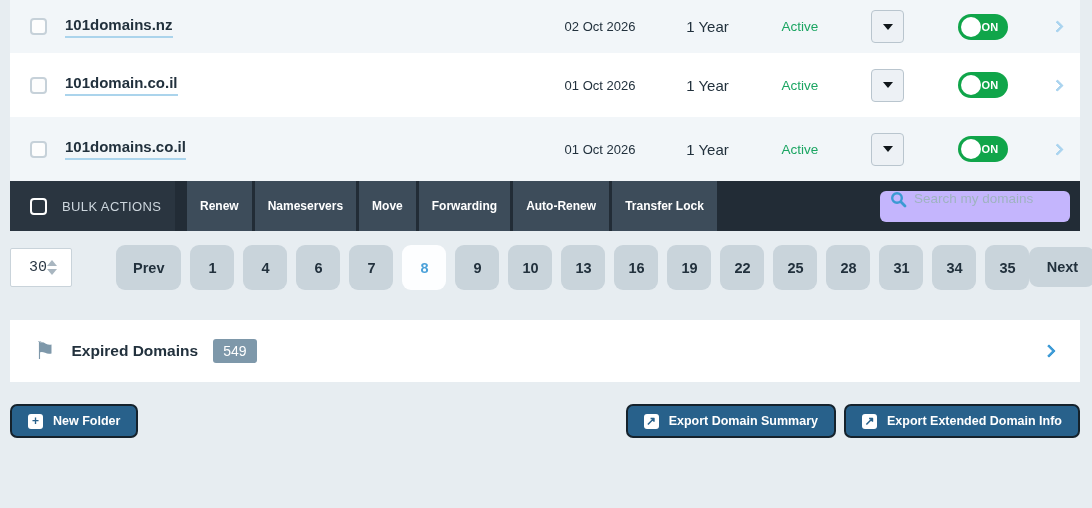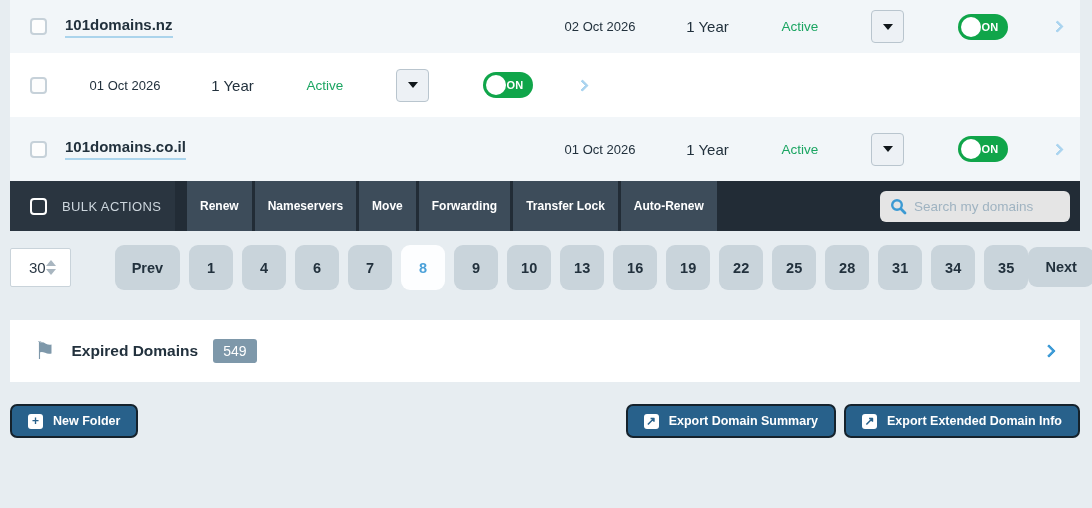--- a/index.html
+++ b/index.html
@@ -75,39 +75,39 @@
   .bulk-label { color:#cdd6dd; font-size:13px; letter-spacing:.4px; white-space:nowrap; }
   .bulk-btn {
     background:#3d4c5a; border:none; color:#fff; font-weight:700; font-size:12px;
     padding:12px 13px; margin-left:3px; cursor:pointer; font-family:inherit;
     white-space:nowrap;
   }
   .bulk-btn.gap { margin-left:12px; }
   .bulk-spacer { flex:1; }
   .search-box {
     align-self:center; margin-right:10px; width:190px; height:31px;
-    background:#e5e5e5; border-radius:6px; display:flex; align-items:center;
+    background:#c4b5fd; border-radius:6px; display:flex; align-items:flex-start;
     padding:0 10px; gap:7px; flex:none;
   }
   .search-box input {
     border:none; background:transparent; outline:none; font-size:13.5px;
     color:#41576b; width:100%; font-family:inherit;
   }
   .search-box input::placeholder { color:#9fb3c1; }
 
   
   .pagination-section { padding:14px 12px 0 10px; }
   .pager-label { color:#5d7183; font-size:13.5px; margin-bottom:5px; }
   .pager-row { display:flex; align-items:flex-start; }
   .select-box {
     width:153px; height:39px; background:#fff; border:1px solid #c9d3da;
     border-radius:2px; display:flex; align-items:center; justify-content:space-between;
     padding:0 14px 0 18px; margin-top:3px; cursor:pointer;
   }
-  .select-value { font-size:15px; color:#2a3744; }
+  .select-value { font-size:15px; color:#2a3744;font-family:Liberation Mono, monospace; }
   .spinner { display:flex; flex-direction:column; gap:3px; }
   .tri-up {
     width:0; height:0; border-left:5px solid transparent;
     border-right:5px solid transparent; border-bottom:6px solid #a9b6c0;
   }
   .tri-down {
     width:0; height:0; border-left:5px solid transparent;
     border-right:5px solid transparent; border-top:6px solid #a9b6c0;
   }
   .pag-col { margin-left:44px; display:flex; flex-direction:row; align-items:center; }
@@ -174,20 +174,21 @@
       </div>
     <div class="col-chev">
         <span class="chev"></span>
       </div>
   </div>
 
   <div class="row">
     <div class="col-check">
         <span class="cb"></span>
       </div>
+    <div class="col-domain"><a class="domain-link">101domain.co.il</a></div>
     <div class="col-date">01 Oct 2026</div>
     <div class="col-year">1 Year</div>
     <div class="col-status">Active</div>
     <div class="col-dd">
         <button class="dd-btn">
           <span class="caret"></span>
         </button>
       </div>
     <div class="col-toggle">
         <span class="toggle">
@@ -228,22 +229,22 @@
 
 <div class="bulk-bar">
   <div class="bulk-left">
     <span class="bulk-cb"></span>
     <span class="bulk-label">BULK ACTIONS</span>
   </div>
   <button class="bulk-btn gap">Renew</button>
   <button class="bulk-btn">Nameservers</button>
   <button class="bulk-btn">Move</button>
   <button class="bulk-btn">Forwarding</button>
+  <button class="bulk-btn">Auto-Renew</button>
   <button class="bulk-btn">Transfer Lock</button>
-  <button class="bulk-btn">Auto-Renew</button>
   <div class="bulk-spacer"></div>
   <div class="search-box">
     <span style="display:flex;">
       <svg width="17" height="17" viewBox="0 0 17 17">
           <circle cx="7" cy="7" r="4.8" fill="none" stroke="#3b9ad3" stroke-width="2.4"></circle>
           <line x1="10.8" y1="10.8" x2="15" y2="15" stroke="#3b9ad3" stroke-width="2.8" stroke-linecap="round"></line>
         </svg>
     </span>
     <input type="text" placeholder="Search my domains" style="">
   </div>

